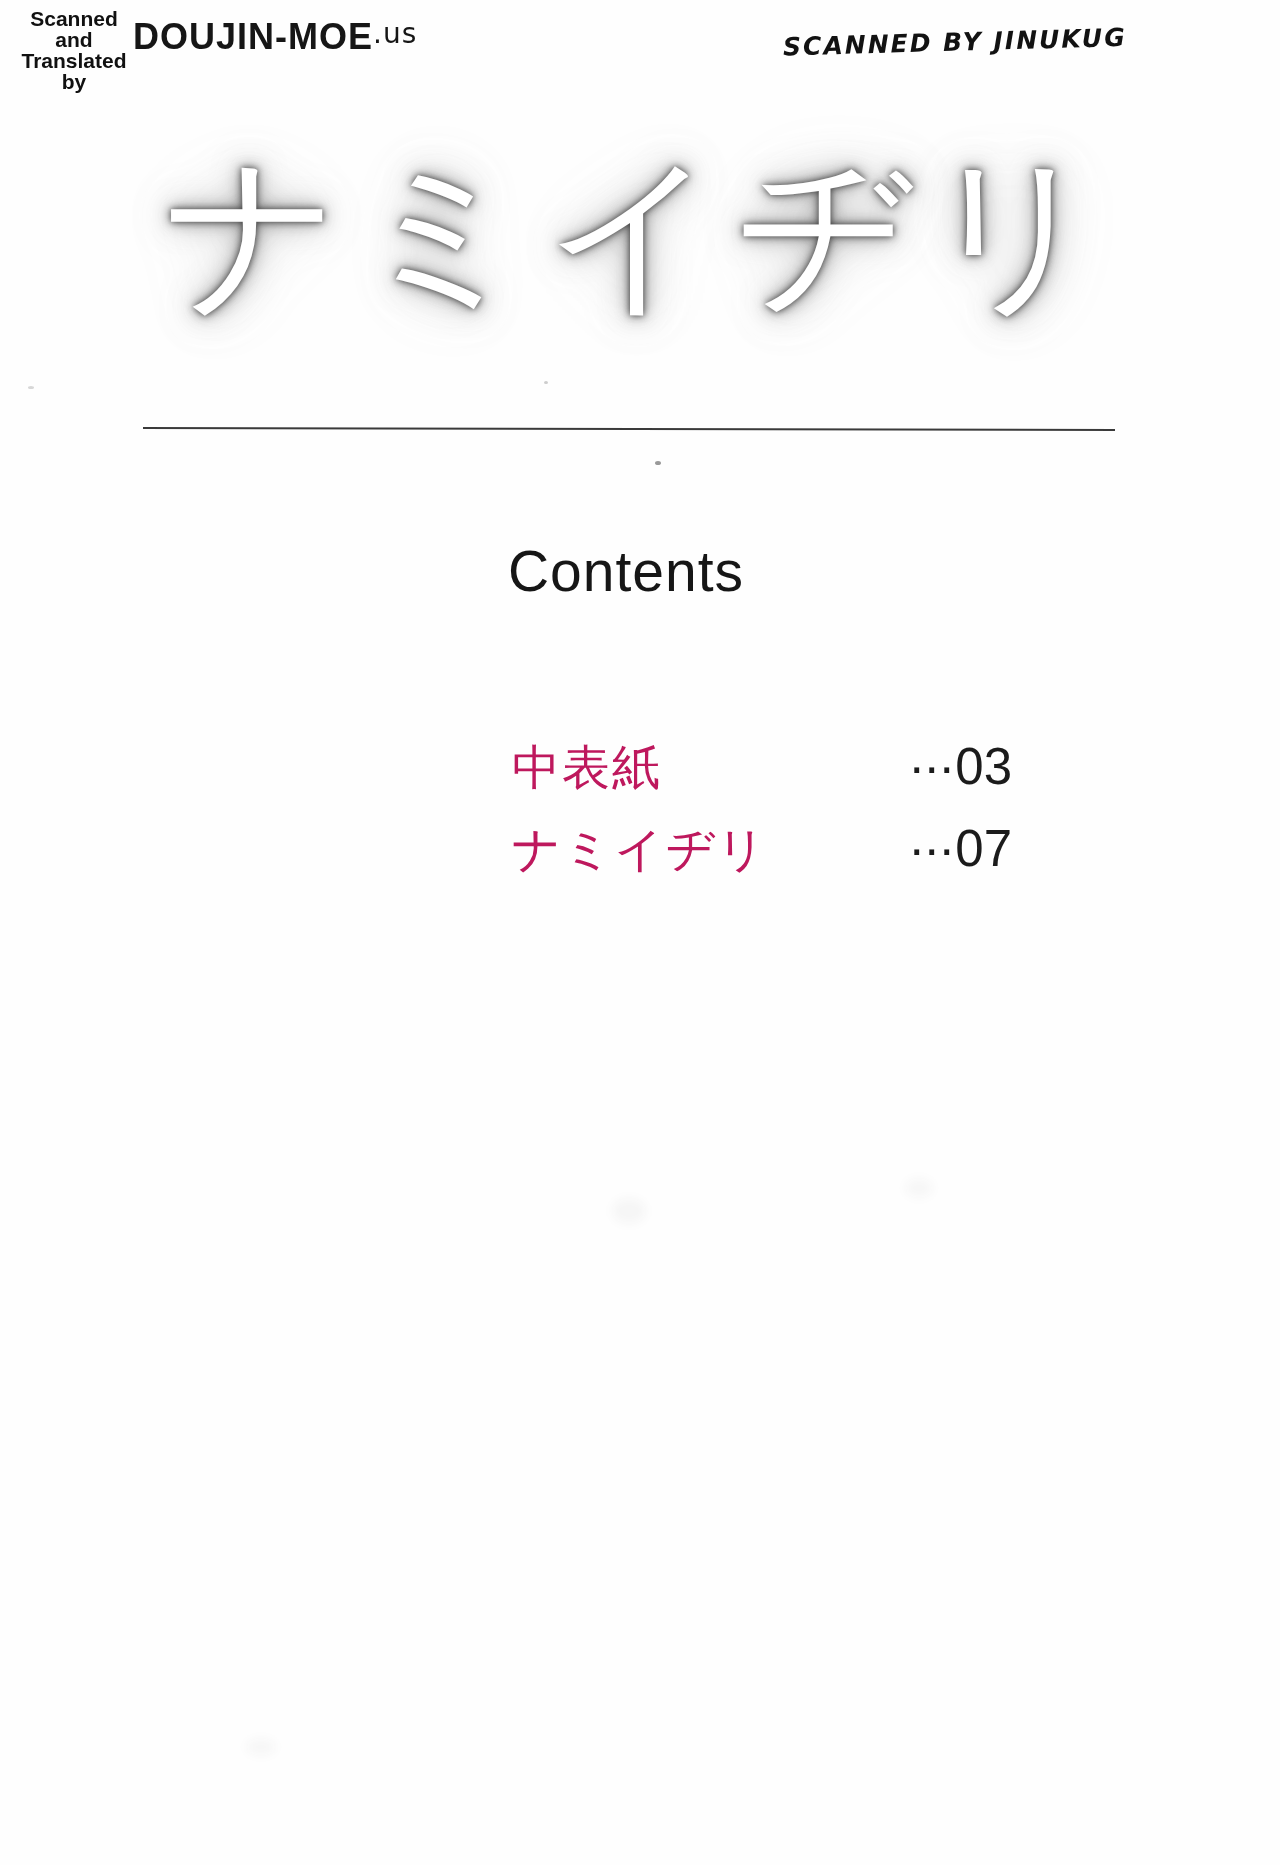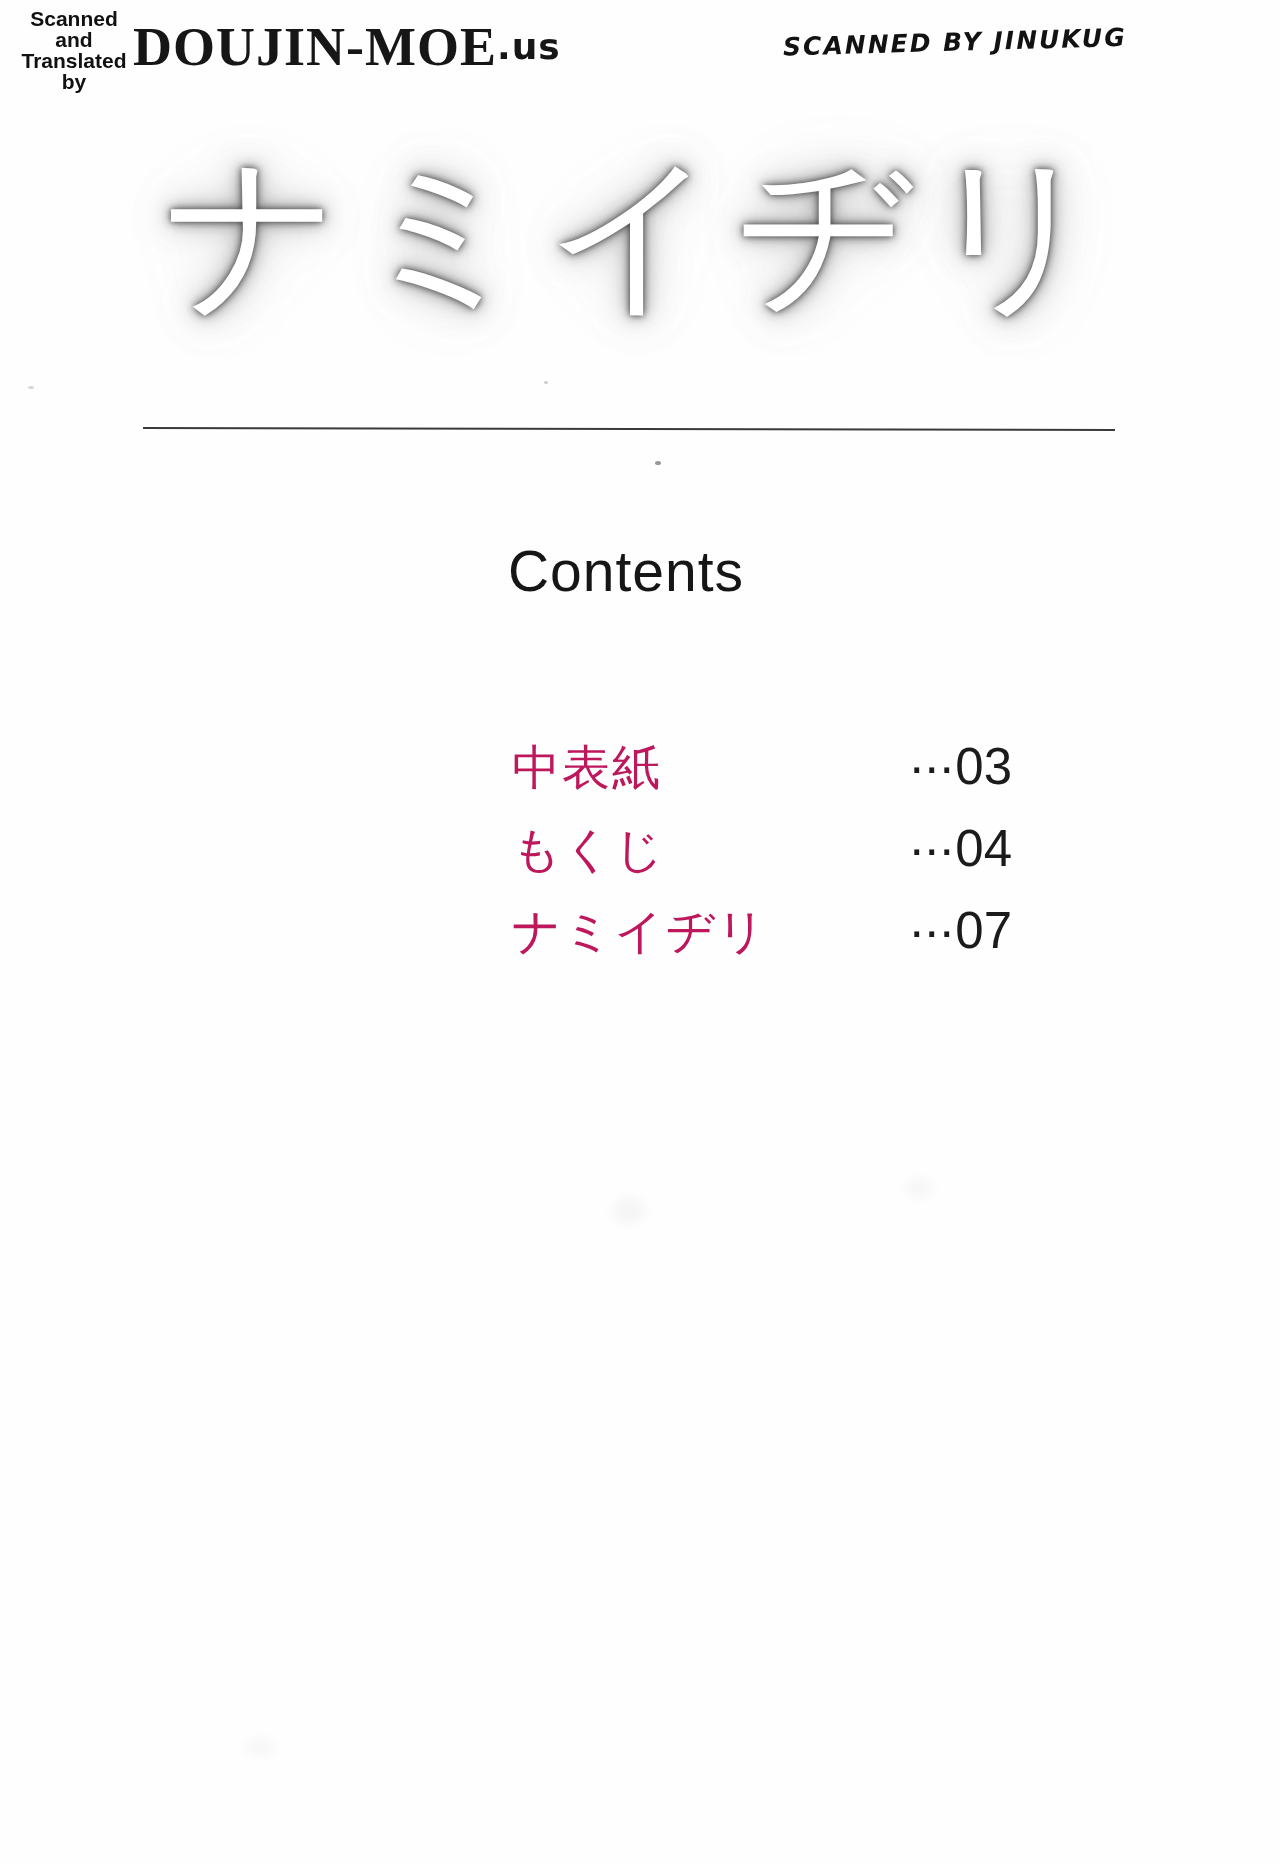--- a/index.html
+++ b/index.html
@@ -31,29 +31,29 @@
 
   
   .logo {
     position: absolute;
     left: 133px;
     top: 16px;
     white-space: nowrap;
     color: #161616;
   }
   .logo .logo-main {
-    font-family: Liberation Serif, serif;
+    font-family: Liberation Sans, sans-serif;
     font-weight: 700;
-    font-size: 54px;
+    font-size: 36px;
     letter-spacing: 1px;
   }
   .logo .logo-suffix {
     font-family: "DejaVu Sans", sans-serif;
-    font-weight: 700;
-    font-size: 36px;
+    font-weight: 400;
+    font-size: 28px;
     letter-spacing: 1px;
     vertical-align: 6px;
   }
 
   
   .scanner-credit {
     position: absolute;
     left: 783px;
     top: 26px;
     width: 470px;
@@ -184,24 +184,20 @@
 
   <div class="contents-heading">Contents</div>
 
   <div class="toc">
 
     <div class="toc-row">
       <span class="toc-label">中表紙</span>
       <span class="toc-page"><span class="toc-dots">···</span><span>03</span></span>
     </div>
 
-    <div class="toc-row">
-      <span class="toc-label">もくじ</span>
-      <span class="toc-page"><span class="toc-dots">···</span><span>04</span></span>
-    </div>
 
     <div class="toc-row">
       <span class="toc-label">ナミイヂリ</span>
       <span class="toc-page"><span class="toc-dots">···</span><span>07</span></span>
     </div>
 
 
   </div>
 
   <div class="speck speck-a"></div>

